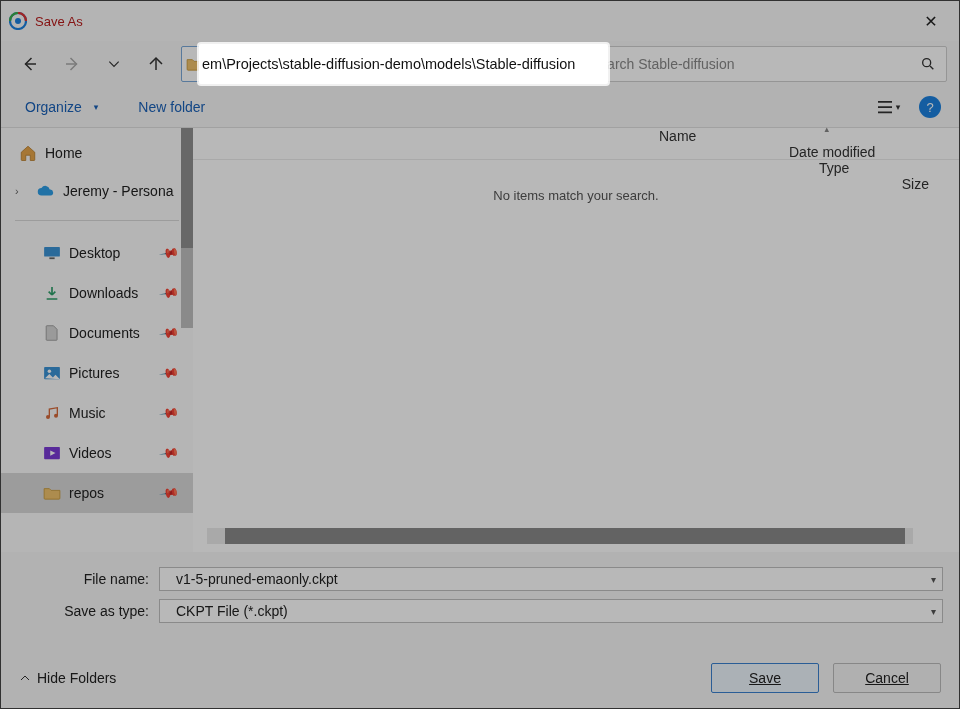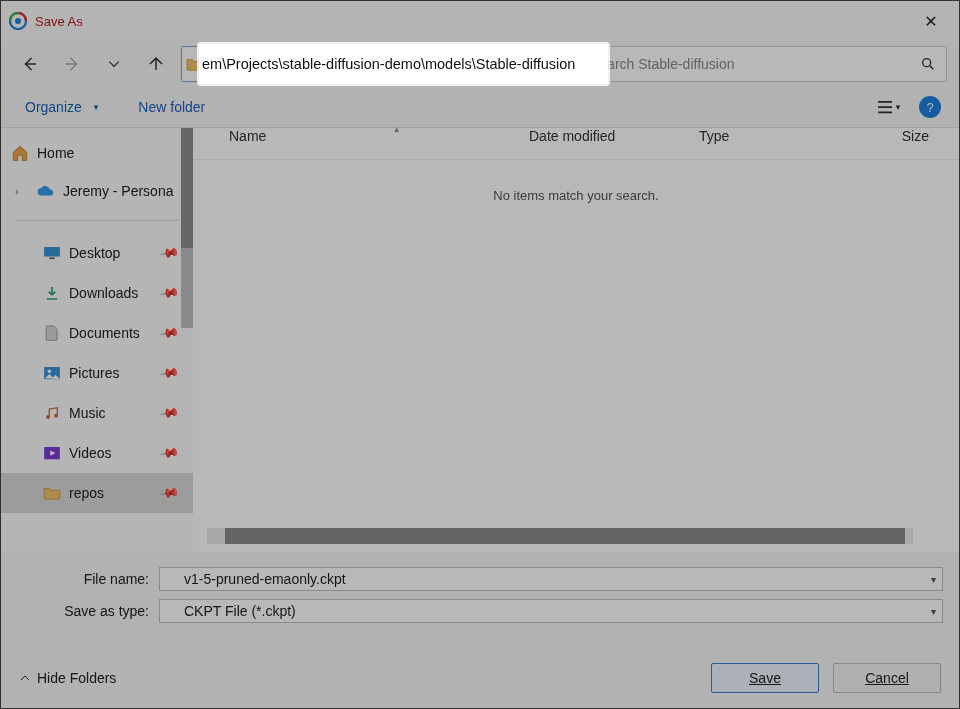--- a/index.html
+++ b/index.html
@@ -33,46 +33,46 @@
   .organize .caret { font-size:9px; color:#1a61b8; }
   .newfolder { color:#1a61b8; margin-left: 28px; cursor:pointer; padding:4px 6px;}
   .tool-spacer { flex:1; }
   .view-btn { color:#333; width:34px; height:30px; display:flex; align-items:center; justify-content:center; cursor:pointer; gap:2px;}
   .help-btn { width:22px; height:22px; border-radius:50%; background:#1c82e0; color:#fff; display:flex; align-items:center; justify-content:center; font-size:13px; margin-left:14px; cursor:pointer;}
   
   .body { flex:1; display:flex; min-height:0; border-top:1px solid #e0e0e0; }
   
   .sidebar { width: 192px; background:#fbfbfb; position:relative; overflow:hidden; padding-top:6px;}
   .sidebar .sep { height:1px; background:#d8d8d8; margin: 10px 14px 12px 14px; }
-  .tree-item { display:flex; align-items:center; height:38px; padding-left:10px; font-size:14px; color:#222; cursor:pointer; position:relative;}
+  .tree-item { display:flex; align-items:center; height:38px; padding-left:18px; font-size:14px; color:#222; cursor:pointer; position:relative;}
   .tree-item.offset { padding-left:36px; }
   .tree-item .expand { position:absolute; left:14px; font-size:11px; color:#666; }
   .tree-item .ico { width:18px; height:18px; margin-right:8px; display:flex; align-items:center; justify-content:center;}
   .sidebar-scroll { position:absolute; right:0; top:0; width:12px; height:200px; background:#c0c0c0; }
   .sidebar-scroll-thumb { position:absolute; right:0; top:0; width:12px; height:120px; background:#8f8f8f; }
   .qa-item { display:flex; align-items:center; height:40px; padding-left:42px; font-size:14px; color:#222; cursor:pointer; position:relative;}
   .qa-item .ico { width:18px; height:18px; margin-right:8px; display:flex; align-items:center; justify-content:center;}
   .qa-item .pin { position:absolute; right:16px; color:#8a8a8a; font-size:13px; transform: rotate(35deg);}
   .qa-item.selected { background:#d9d9d9; }
   
   .filelist { flex:1; display:flex; flex-direction:column; background:#fff; position:relative;}
-  .columns { height:32px; display:flex; align-items:flex-start; font-size:14px; color:#333; border-bottom:1px solid #eaeaea; padding-left:36px;}
+  .columns { height:32px; display:flex; align-items:flex-end; font-size:14px; color:#333; border-bottom:1px solid #eaeaea; flex-direction:column;}
   .col-name { width: 300px; position:relative;}
   .col-name .sort { position:absolute; right:130px; top:-4px; font-size:9px; color:#888;}
   .col-date { width: 170px;}
   .col-type { width: 140px;}
   .col-size { flex:1; text-align:right; padding-right:30px;}
   .empty-msg { text-align:center; color:#555; font-size:13px; padding-top:28px;}
   .hscroll-track { position:absolute; bottom:8px; left:14px; right:46px; height:16px; background:#eaeaea;}
   .hscroll-thumb { position:absolute; left:18px; top:0; height:16px; width: 680px; background:#8a8a8a;}
   
   .form-area { padding: 12px 16px 0 16px; }
   .form-row { display:flex; align-items:center; height:30px; margin-bottom:2px;}
   .form-label { width:142px; text-align:right; padding-right:10px; font-size:14px; color:#222;}
-  .form-field { flex:1; height:24px; border:1px solid #bfbfbf; background:#fff; display:flex; align-items:center; padding:0 24px; font-size:14px; color:#222; position:relative;}
+  .form-field { flex:1; height:24px; border:1px solid #bfbfbf; background:#fff; display:flex; align-items:center; padding:0 16px; font-size:14px; color:#222; position:relative;}
   .form-field .drop { position:absolute; right:6px; color:#555; font-size:10px;}
   
   .footer { height:60px; display:flex; align-items:center; padding: 0 18px; margin-top:20px;}
   .hide-folders { display:flex; align-items:center; gap:6px; font-size:14px; color:#222; cursor:pointer;}
   .footer-spacer { flex:1; }
   .btn { width:108px; height:30px; border:1px solid #bcbcbc; background:#f4f4f4; font-size:14px; color:#222; display:flex; align-items:center; justify-content:center; cursor:pointer; margin-left:14px; border-radius:2px;text-decoration:underline;}
   .btn.primary { border:1px solid #3b82d0; background:#eef5fc;}
   
   .cutout { position:absolute; top:44px; left:199px; width:409px; height:40px; background:#fff; z-index:60; border-radius:2px; box-shadow: 0 0 0 2px rgba(255,255,255,0.8); display:flex; align-items:center; }
   .cutout span { font-size:14.5px; color:#111; padding-left:3px; white-space:nowrap;}

